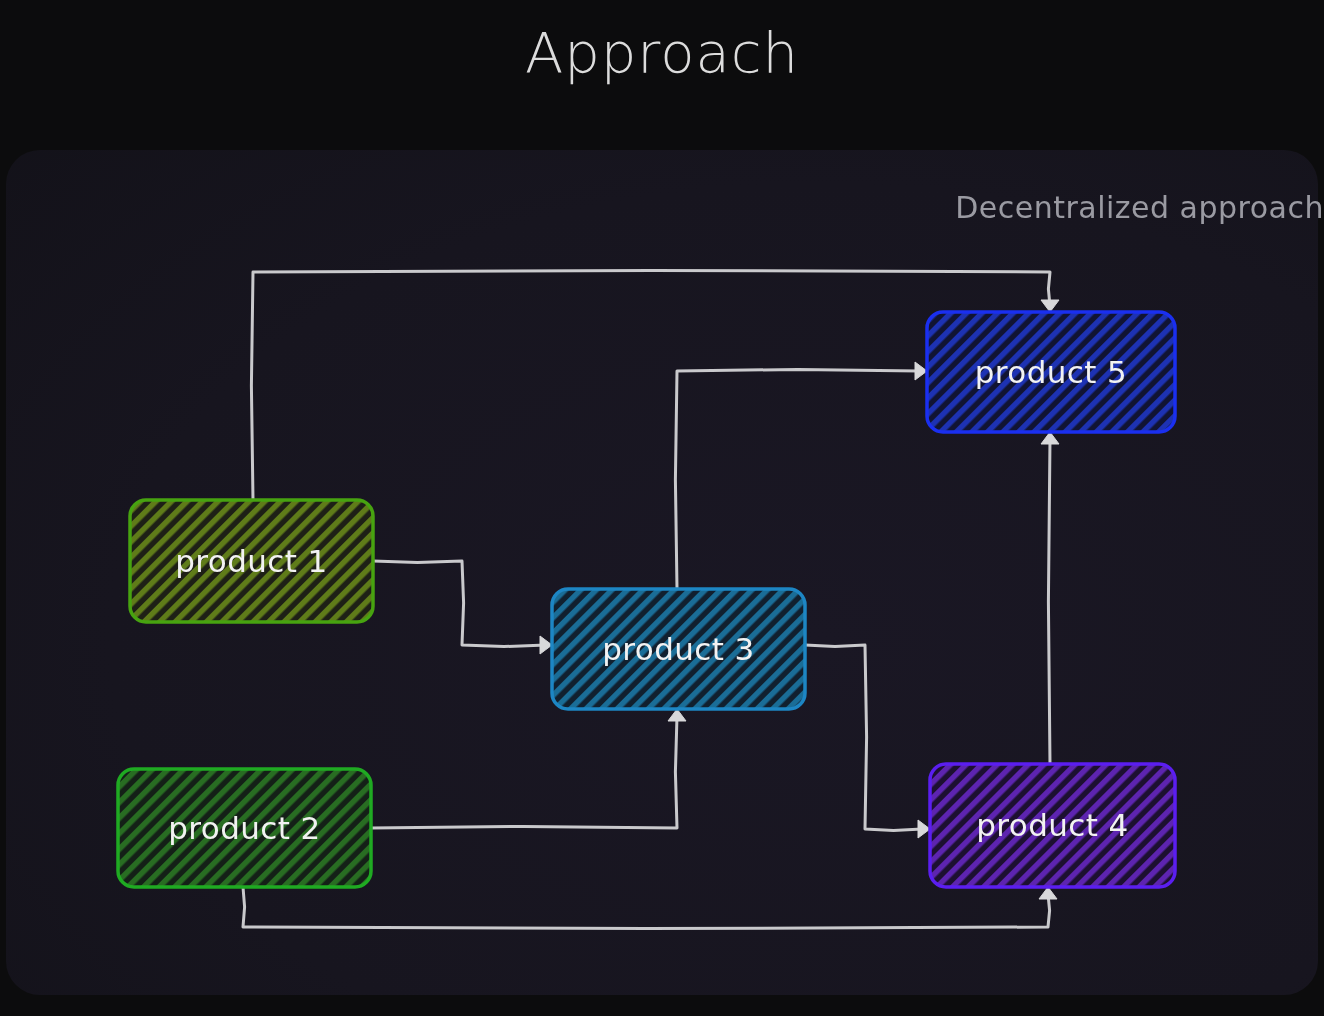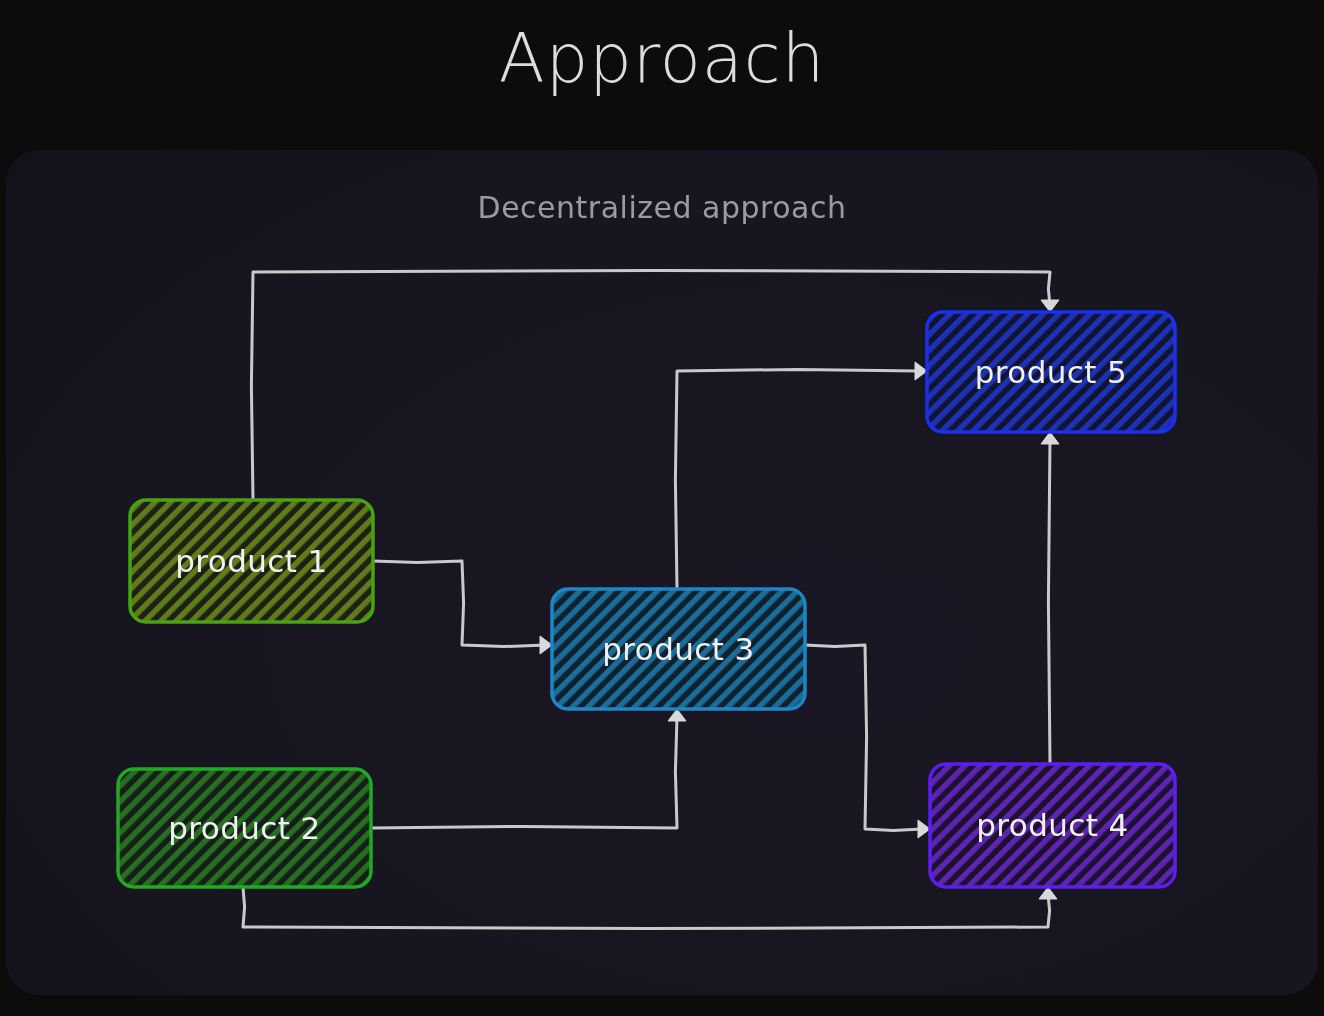--- a/index.html
+++ b/index.html
@@ -34,32 +34,32 @@
     border-radius: 34px;
     background: radial-gradient(120% 120% at 62% 58%, #1a1724 0%, #17151f 45%, #121118 78%, #0e0d11 100%);
   }
   .slide-title {
     position: absolute;
     left: 0;
     top: 24px;
     width: 1324px;
     text-align: center;
     font-family: "DejaVu Sans", sans-serif;
-    font-size: 67px;
+    font-size: 56px;
     font-weight: 300;
     letter-spacing: 1px;
     color: #dcdcdc;
     line-height: 1.05;
   }
   .slide-subtitle {
     position: absolute;
     left: 0;
     top: 190px;
     width: 1324px;
-    text-align: center;
+    text-align: right;
     font-size: 30px;
     font-weight: 400;
     color: #9a9aa2;
     letter-spacing: 0.5px;
   }
   svg.diagram {
     position: absolute;
     left: 0;
     top: 0;
     width: 1324px;

